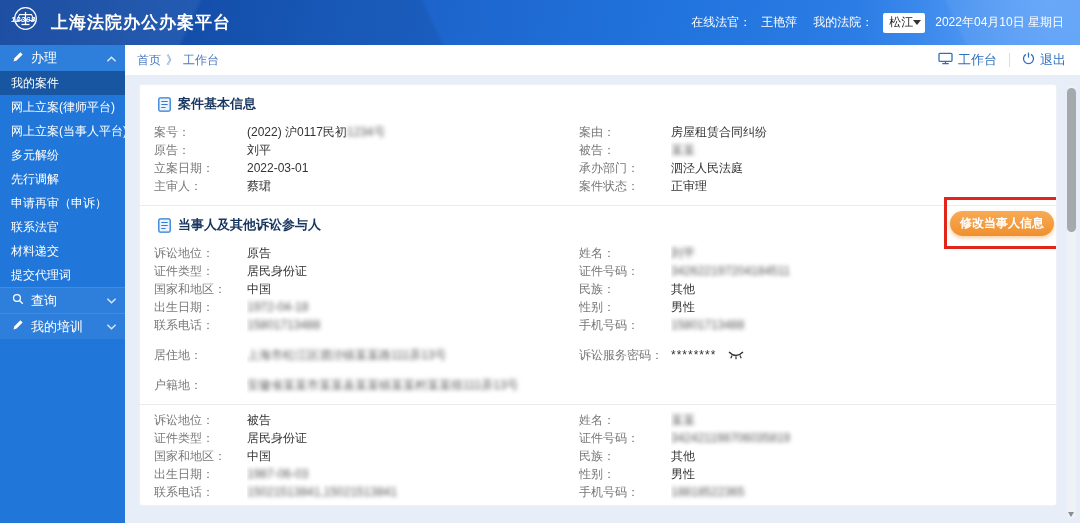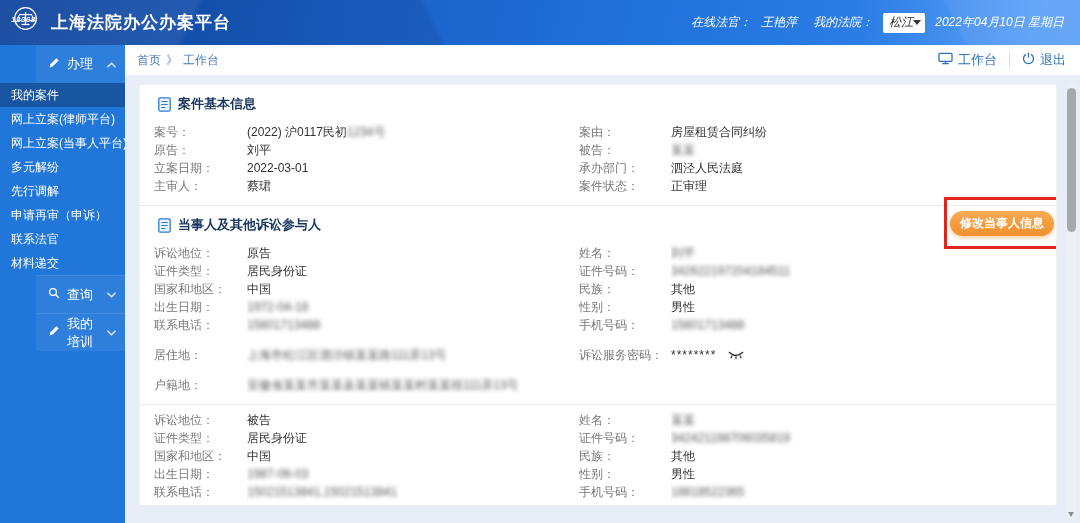--- a/index.html
+++ b/index.html
@@ -17,32 +17,32 @@
       linear-gradient(115deg, rgba(255,255,255,0.07) 18%, rgba(255,255,255,0) 18.5%),
       linear-gradient(245deg, rgba(255,255,255,0.06) 12%, rgba(255,255,255,0) 12.5%),
       linear-gradient(65deg, rgba(0,0,0,0.08) 40%, rgba(0,0,0,0) 40.5%),
       radial-gradient(circle at 97% 0%, rgba(120,180,255,0.55), rgba(120,180,255,0) 18%);
     pointer-events:none;
   }
   .brand { display:flex; align-items:center; gap:9px; padding-left:12px; position:relative; }
   .logo { position:relative; width:30px; height:34px; display:inline-block; }
   .logo-num { position:absolute; left:-1px; bottom:16px; font-style:italic; font-weight:bold; font-size:8px; letter-spacing:0.5px; }
   .app-title { font-size:17px; font-weight:bold; letter-spacing:1px; }
-  .top-right { display:flex; align-items:center; gap:10px; padding-right:16px; font-size:12px; position:relative;font-style:italic; }
+  .top-right { display:flex; align-items:center; gap:10px; padding-right:16px; font-size:12px; position:relative; }
   .judge-name { margin-right:6px; }
   .court-select { background:#fff; color:#222; border-radius:2px; padding:1px 4px 2px 6px; display:inline-flex; align-items:center; gap:0; font-size:12px; cursor:pointer; }
   .caret { width:0; height:0; border-left:4px solid transparent; border-right:4px solid transparent; border-top:5px solid #333; display:inline-block; }
 
   
   .body-row { display:flex; height:478px; }
 
   
   .sidebar { width:125px; background:#2176d9; color:#fff; flex:none; }
-  .side-group { height:38px; display:flex; align-items:center; gap:7px; padding:0 8px 0 12px;
-    font-size:13px; background:rgba(255,255,255,0.06); border-top:1px solid rgba(255,255,255,0.10); cursor:pointer;margin-left:36px; }
+  .side-group { height:26px; display:flex; align-items:center; gap:7px; padding:0 8px 0 12px;
+    font-size:13px; background:rgba(255,255,255,0.06); border-top:1px solid rgba(255,255,255,0.10); cursor:pointer; }
   .side-group:first-child { border-top:none; }
   .side-group .grow { flex:1; }
   .side-items { }
   .side-item { height:24px; line-height:24px; padding-left:11px; font-size:12px; cursor:pointer; white-space:nowrap; }
   .side-item.active { background:rgba(10,35,70,0.38); }
 
   .right-col { flex:1; display:flex; flex-direction:column; min-width:0; }
 
   
   .subbar { height:30px; background:#fff; display:flex; align-items:center; justify-content:space-between; padding:0 14px 0 12px; }
@@ -135,20 +135,21 @@
       </div>
       <div class="side-items">
           <div class="side-item active">我的案件</div>
           <div class="side-item">网上立案(律师平台)</div>
           <div class="side-item">网上立案(当事人平台)</div>
           <div class="side-item">多元解纷</div>
           <div class="side-item">先行调解</div>
           <div class="side-item">申请再审（申诉）</div>
           <div class="side-item">联系法官</div>
           <div class="side-item">材料递交</div>
+          <div class="side-item">提交代理词</div>
         </div>
       <div class="side-group">
         <span>
           <svg width="12" height="12" viewBox="0 0 14 14">
               <circle cx="5.8" cy="5.8" r="4" fill="none" stroke="#fff" stroke-width="1.5"></circle>
               <line x1="9" y1="9" x2="12.6" y2="12.6" stroke="#fff" stroke-width="1.5"></line>
             </svg>
         </span>
         <span class="grow">查询</span>
         <span>

